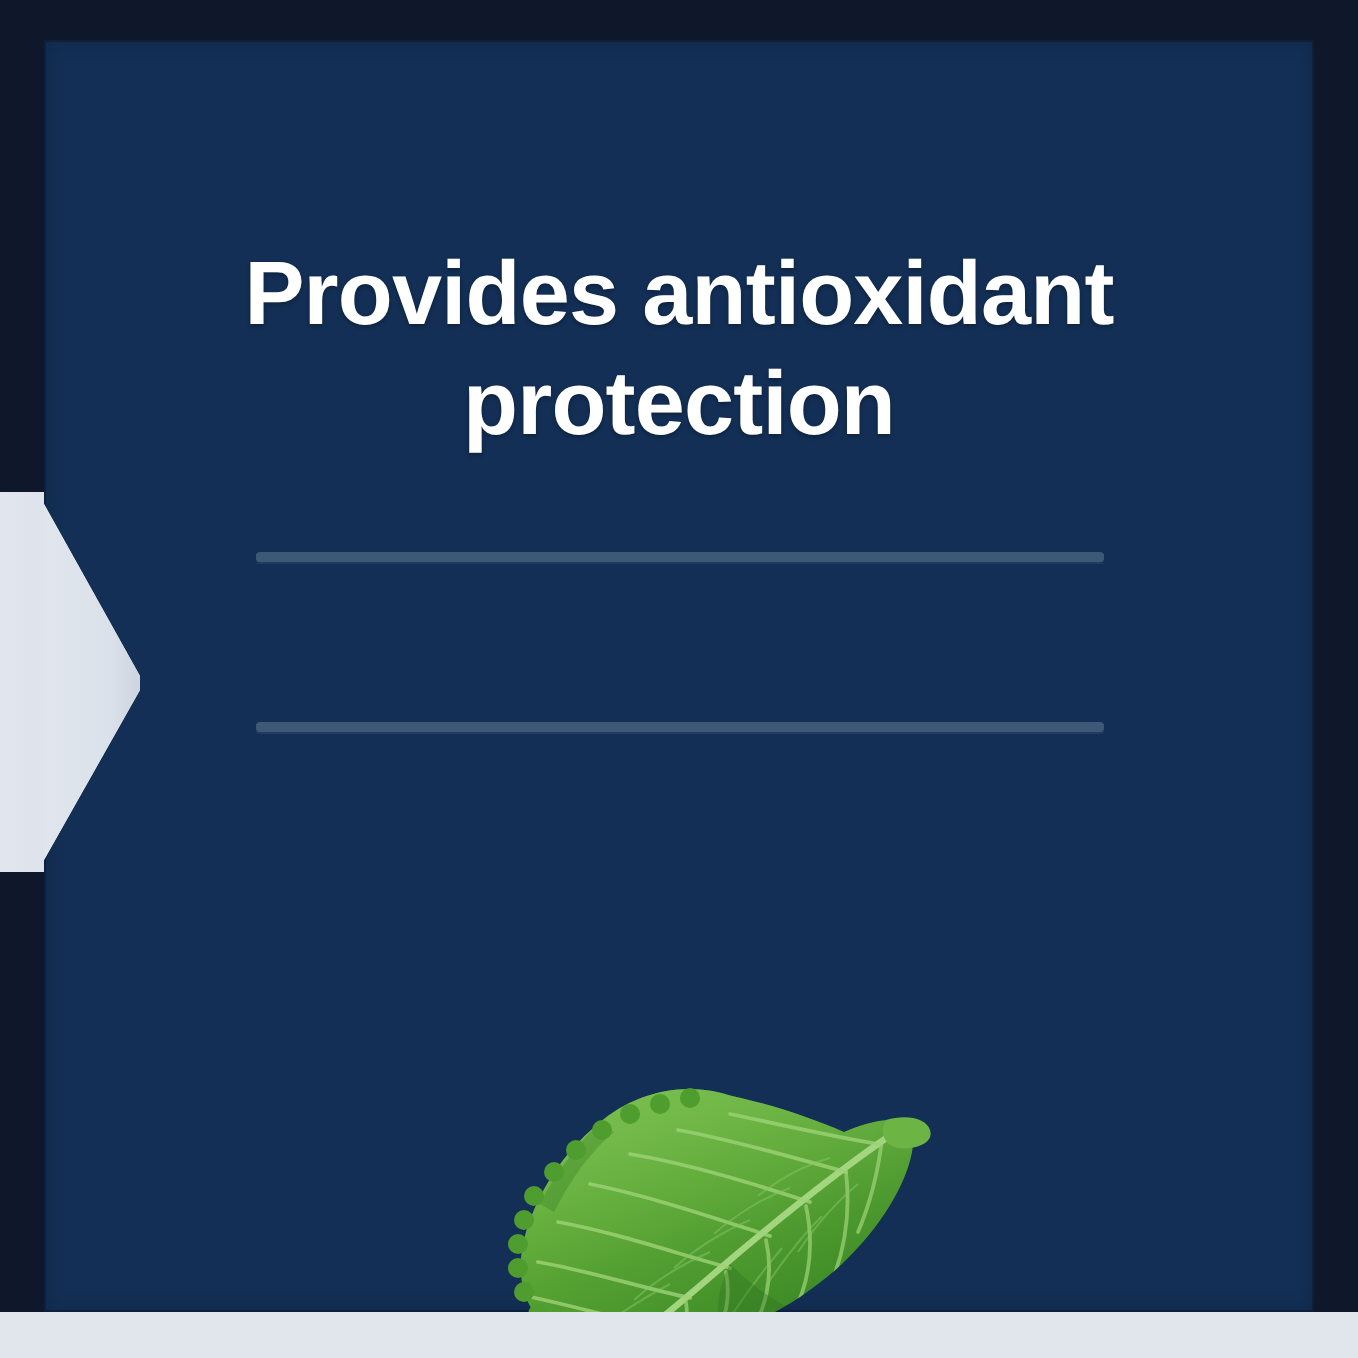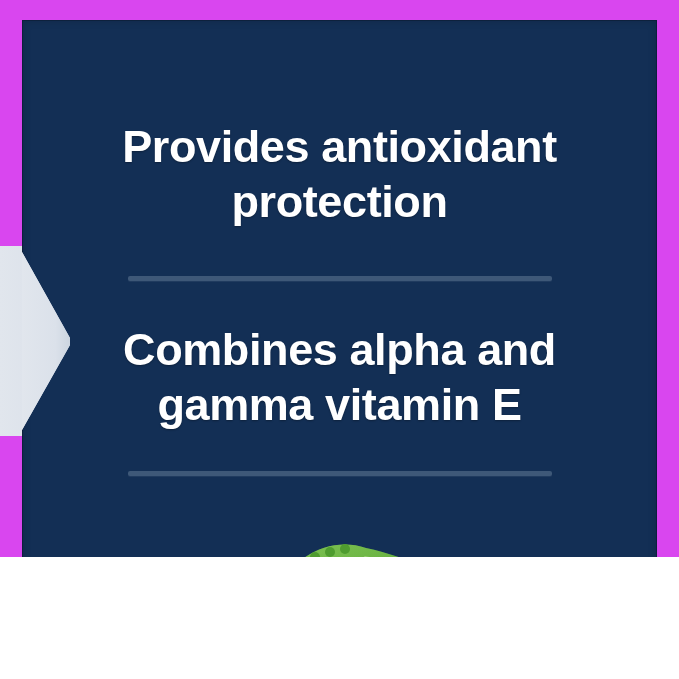--- a/index.html
+++ b/index.html
@@ -8,23 +8,23 @@
     background: #ffffff;
   }
   body {
     font-family: "Liberation Sans", sans-serif;
   }
 
   
   .canvas {
     position: relative;
     width: 679px;
-    height: 557px;
+    height: 679px;
     overflow: hidden;
-    background: #d946ef;  
+    background: #0f172a;  
   }
 
   
   .panel {
     position: absolute;
     left: 22px;
     top: 20px;
     width: 635px;
     height: 636px;
     background: #132f55;
@@ -134,21 +134,20 @@
       <path d="M22,6 L70,92 L70,99 L22,184 Z" fill="url(#chevShade)"></path>
     </svg>
   </div>
 
   <div class="benefits">
 
     <div class="benefit benefit-1">Provides antioxidant protection</div>
 
     <div class="divider div-1"></div>
 
-    <div class="benefit benefit-2">Combines alpha and gamma vitamin E</div>
 
     <div class="divider div-2"></div>
 
   </div>
 
   <div class="leaf-wrap">
     <svg width="255" height="147" viewBox="0 0 255 147" xmlns="http://www.w3.org/2000/svg">
       <defs>
         <linearGradient id="leafGrad" x1="0.12" y1="0.05" x2="0.88" y2="0.95">
           <stop offset="0%" stop-color="#6fb845"></stop>

